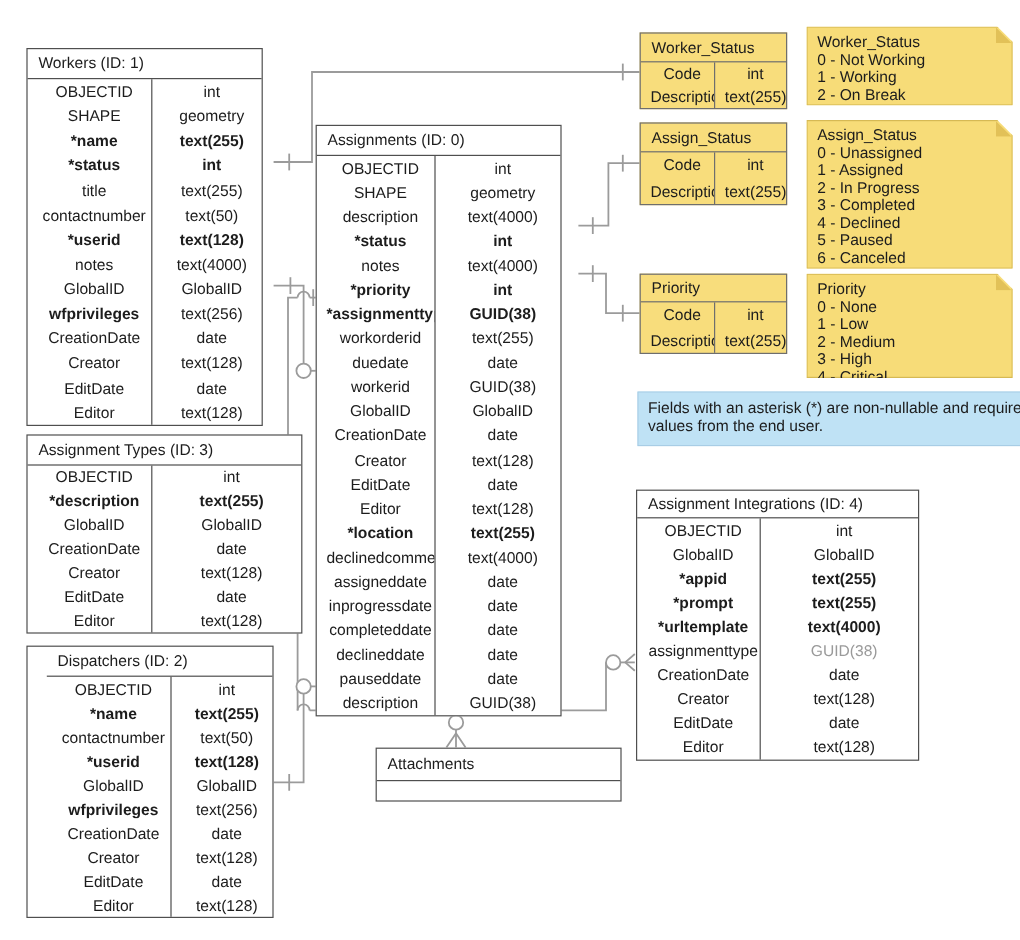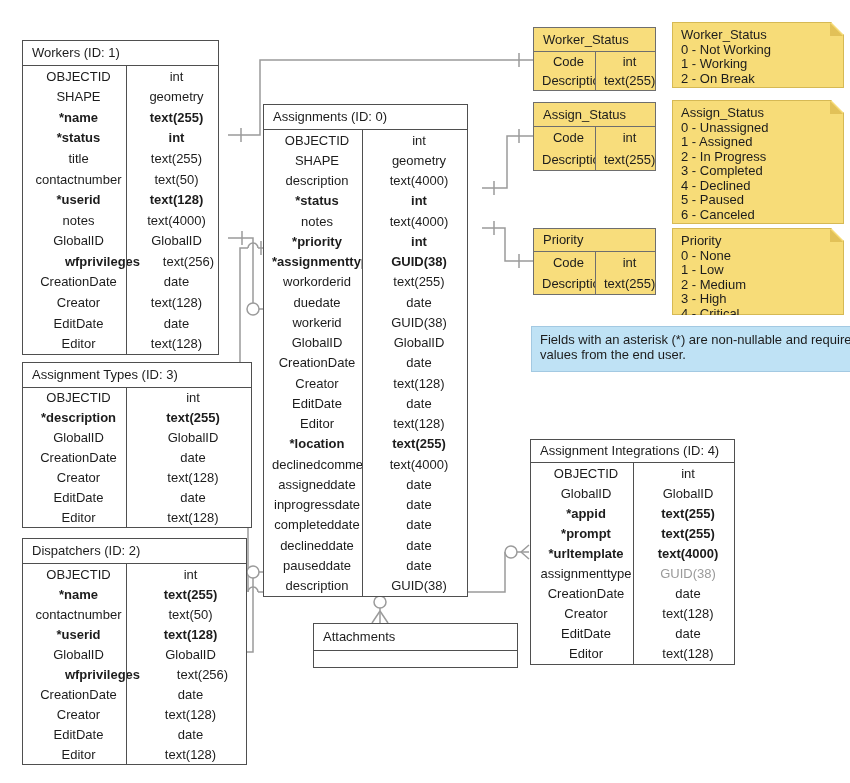--- a/index.html
+++ b/index.html
@@ -12,21 +12,21 @@
   .etable{position:absolute;background:#ffffff;border:1px solid #4f4f4f;font-size:13px;box-sizing:border-box;}
   .thead{height:var(--hh,24px);line-height:var(--hh,24px);padding-left:9px;border-bottom:1px solid #4f4f4f;
          white-space:nowrap;overflow:hidden;}
   .tbody{position:relative;text-align:center;}
   .tbody::before{content:"";position:absolute;left:var(--col);top:0;bottom:0;width:1px;background:#4f4f4f;}
   .no-div .tbody::before{display:none;}
   .trow{display:flex;height:var(--rh);align-items:center;white-space:nowrap;}
   .cn{width:var(--col);padding-left:8px;box-sizing:border-box;overflow:hidden;}
   .ct{flex:1;padding-left:9px;overflow:hidden;}
   .b2 .cn,.b2 .ct{font-weight:bold;}
-  .b1 .cn{font-weight:bold;margin-left:24px;}
+  .b1 .cn{font-weight:bold;}
   .ct.gray{color:#9a9a9a;}
 
   .enum{background:#F8DD7C;border-color:#6e6e6e;}
   .enum .thead{border-bottom-color:#6e6e6e;}
   .enum .tbody::before{background:#6e6e6e;}
 
   .note{position:absolute;box-sizing:border-box;background:#F7DC78;border:1px solid #D6B954;
         padding:5px 8px;font-size:13px;line-height:14.5px;
         clip-path:polygon(0 0,calc(100% - 13px) 0,100% 13px,100% 100%,0 100%);}
   .note::after{content:"";position:absolute;top:0;right:0;width:13px;height:13px;
@@ -191,21 +191,21 @@
           <span class="cn">EditDate</span>
           <span class="ct">date</span>
         </div>
         <div class="trow">
           <span class="cn">Editor</span>
           <span class="ct">text(128)</span>
         </div>
       </div>
     </div>
 
-  <div class="etable" style="left:22px;top:538px;width:225px;--col:103px;--rh:20px;">
+  <div class="etable" style="left:22px;top:538px;width:206px;padding-left:16px;--col:103px;--rh:20px;">
       <div class="thead">Dispatchers (ID: 2)</div>
       <div class="tbody">
         <div class="trow">
           <span class="cn">OBJECTID</span>
           <span class="ct">int</span>
         </div>
         <div class="trow b2">
           <span class="cn">*name</span>
           <span class="ct">text(255)</span>
         </div>
@@ -335,21 +335,21 @@
           <span class="cn">pauseddate</span>
           <span class="ct">date</span>
         </div>
         <div class="trow">
           <span class="cn">description</span>
           <span class="ct">GUID(38)</span>
         </div>
       </div>
     </div>
 
-  <div class="etable" style="left:530px;top:439px;width:205px;--col:102px;--hh:22px;--rh:20.1px;">
+  <div class="etable" style="left:530px;top:408px;width:236px;--col:102px;--hh:22px;--rh:20.1px;">
       <div class="thead">Assignment Integrations (ID: 4)</div>
       <div class="tbody">
         <div class="trow">
           <span class="cn">OBJECTID</span>
           <span class="ct">int</span>
         </div>
         <div class="trow">
           <span class="cn">GlobalID</span>
           <span class="ct">GlobalID</span>
         </div>

